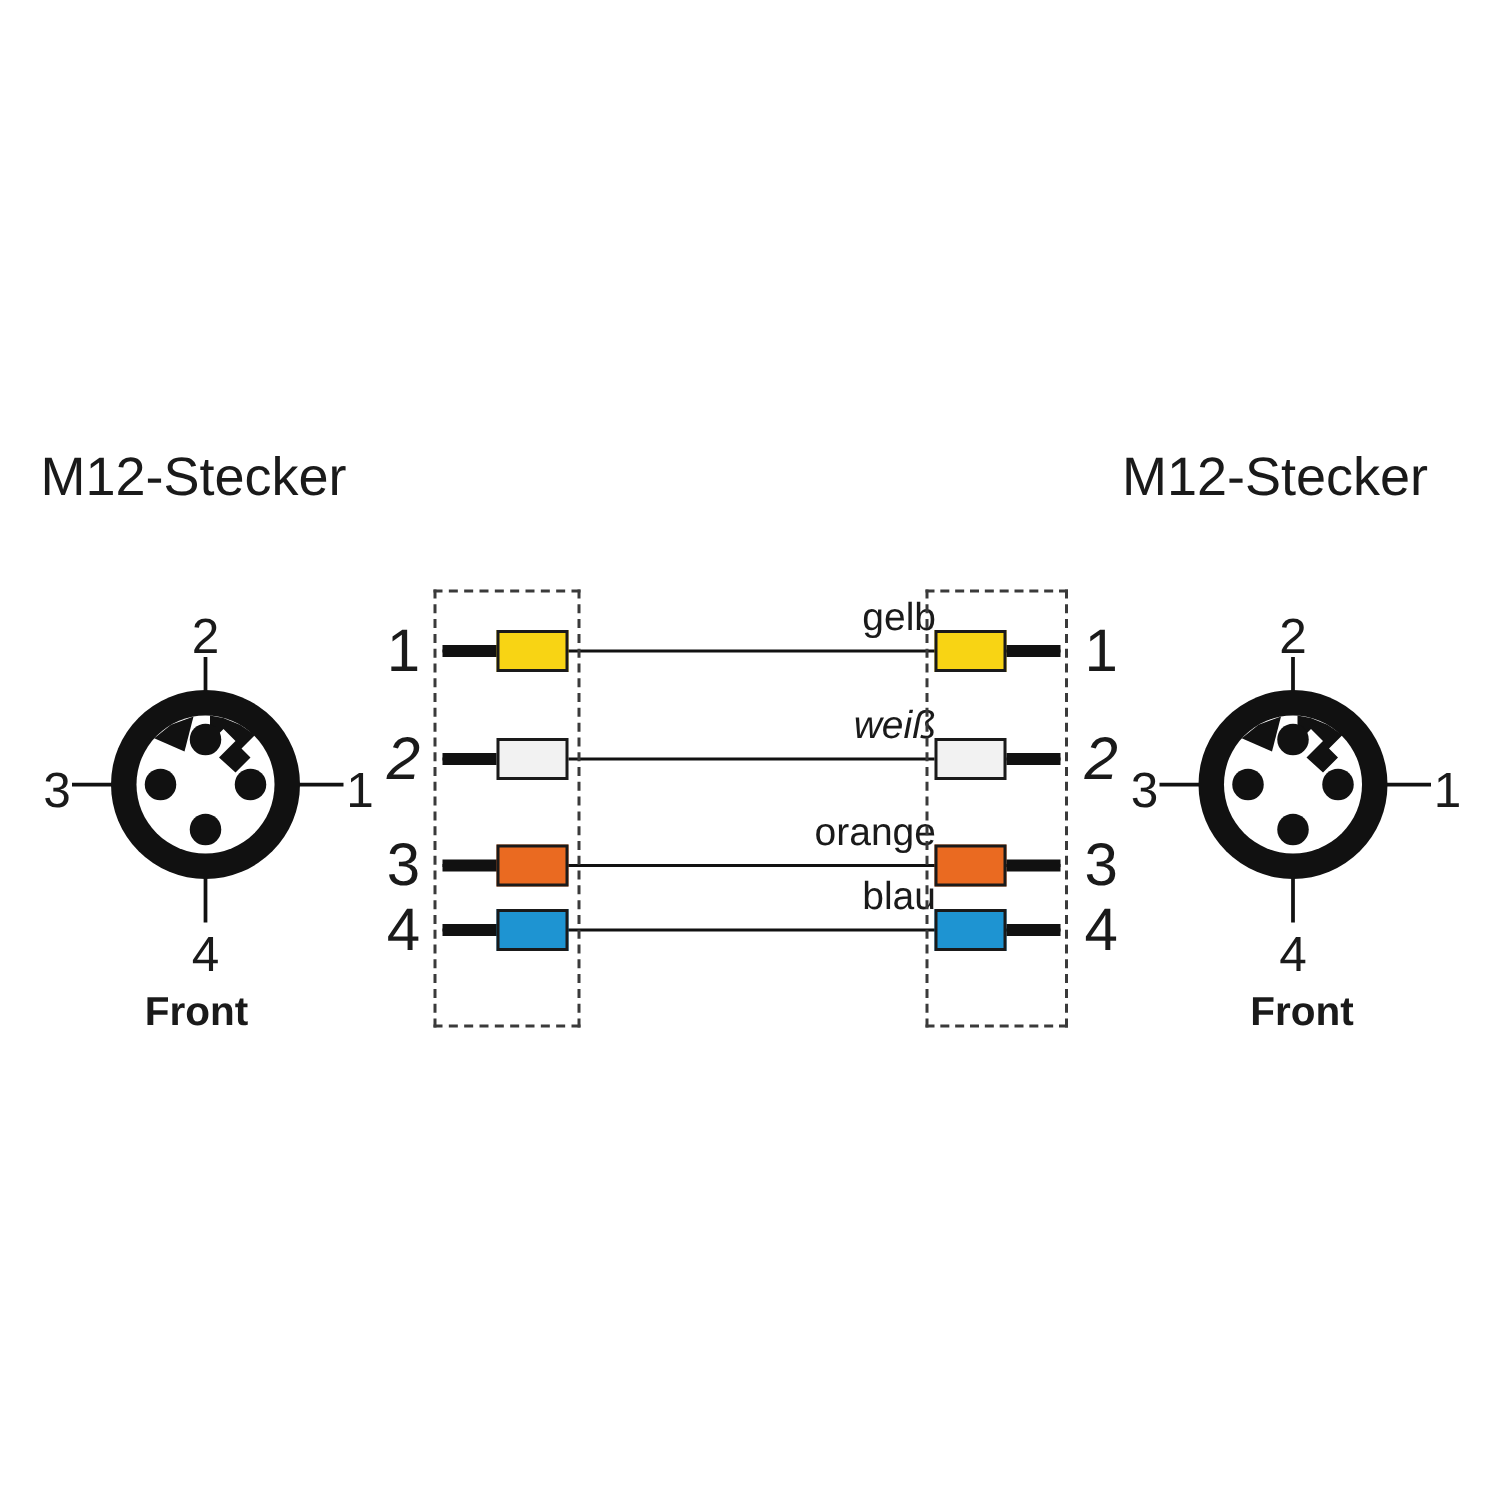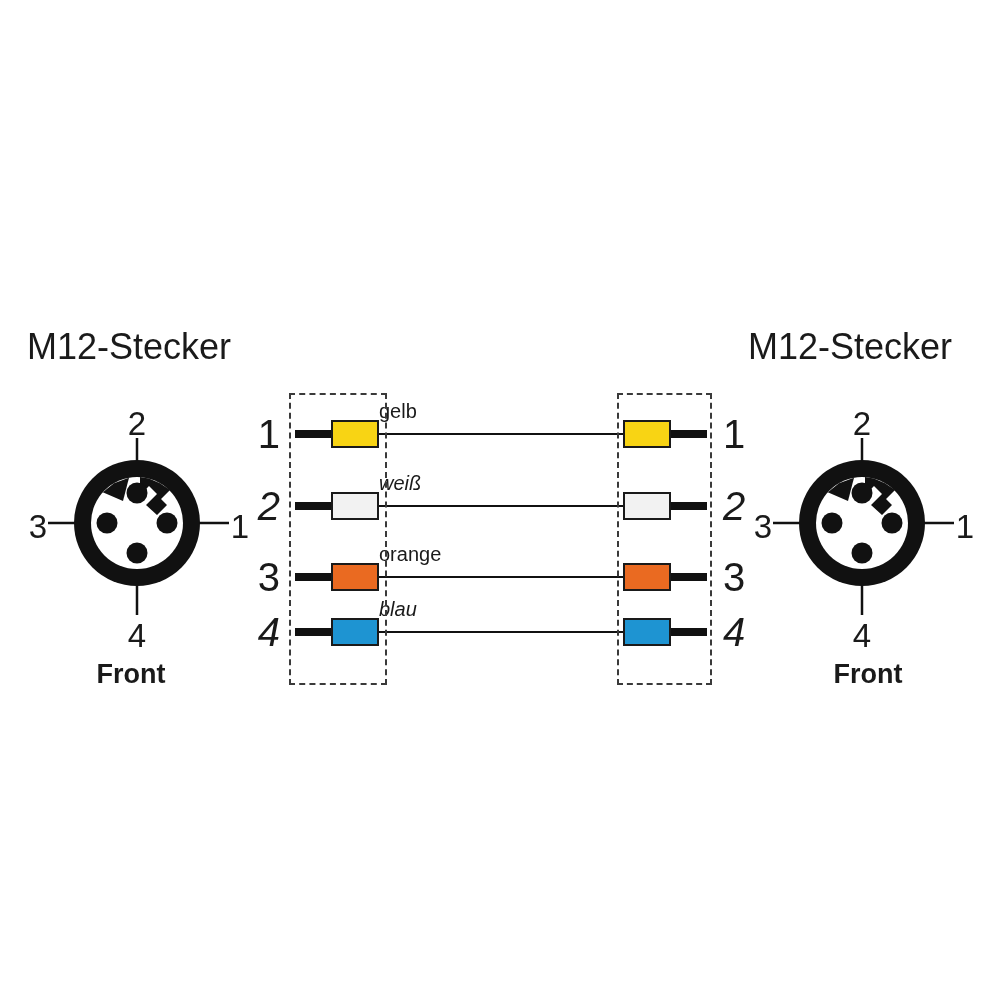--- a/index.html
+++ b/index.html
@@ -9,21 +9,21 @@
     font-family:"Liberation Sans", sans-serif;
     color:#1a1a1a;
     -webkit-font-smoothing:antialiased;
   }
   #canvas{
     position:relative;
     width:1000px;height:1000px;
     background:#ffffff;
     overflow:hidden;
   }
-  .abs{position:absolute;margin-top:29px;}
+  .abs{position:absolute;}
 
   .connector-title{
     font-size:36px;
     line-height:38px;
     white-space:nowrap;
     color:#1a1a1a;
   }
   .title-left{left:27px;top:299px;}
   .title-right{left:748px;top:299px;}
 
@@ -41,21 +41,21 @@
   .dashed-left{left:289px;width:98px;}
   .dashed-right{left:617px;width:95px;}
 
   .wire-row{
     position:absolute;
     left:240px;width:523px;height:80px;
   }
   .row-1{top:394px;}
   .row-2{top:466px;font-style:italic;}
   .row-3{top:537px;}
-  .row-4{top:592px;font-style:italic;}
+  .row-4{top:580px;}
 
   .pin-num{
     position:absolute;
     top:18px;height:44px;width:40px;
     font-size:40px;line-height:44px;
     color:#1a1a1a;
   }
   .pin-num-left{left:0;text-align:right;}
   .pin-num-right{left:483px;text-align:left;}
 
@@ -78,22 +78,22 @@
     border:2px solid #1a1a1a;
     box-sizing:border-box;
     background:#cccccc;
   }
   .box-left{left:91px;}
   .box-right{left:383px;}
 
   .wire-label{
     position:absolute;
     left:139px;top:2px;width:245px;height:30px;
-    font-size:20px;line-height:30px;
-    text-align:left;
+    font-size:26px;line-height:30px;
+    text-align:right;
     color:#1a1a1a;
     white-space:nowrap;
   }
 
   .svg-pin-num{
     font-family:"Liberation Sans", sans-serif;
     font-size:33px;
     fill:#1a1a1a;
   }
   .svg-front{

